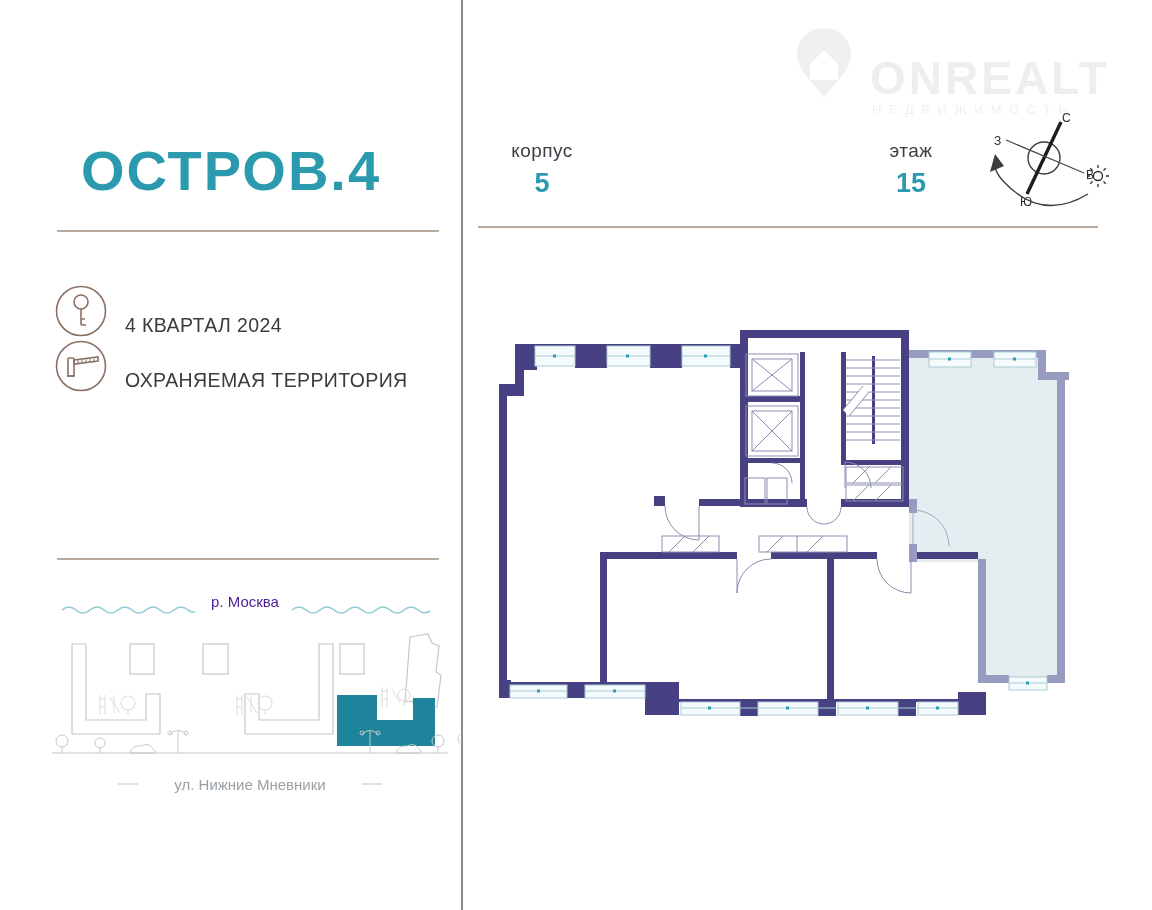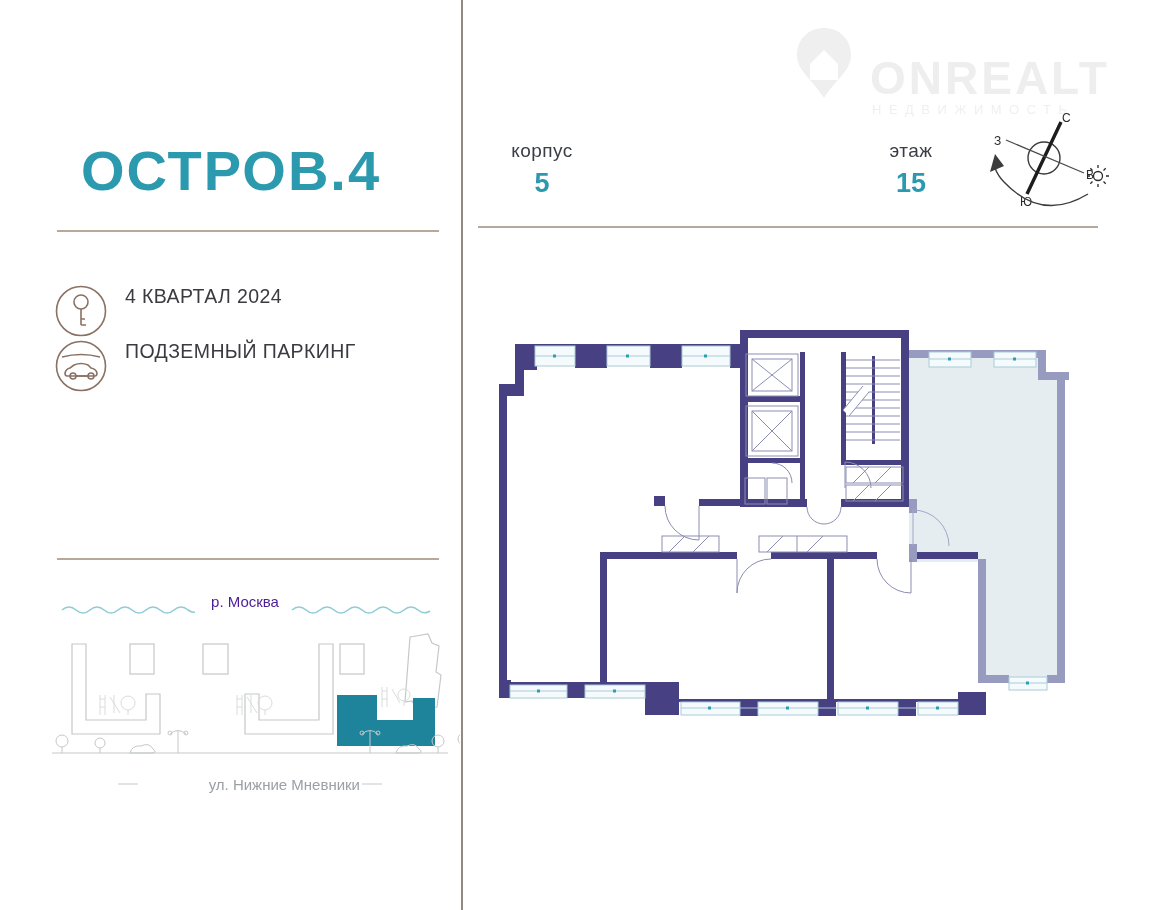--- a/index.html
+++ b/index.html
@@ -7,33 +7,33 @@
         font-family:"Liberation Sans",sans-serif;}
   .abs{position:absolute;}
   
   #v-divider{left:461px;top:0;width:2px;height:910px;background:#8f8a83;}
   #project-title{left:0;top:138px;width:462px;text-align:center;
       font-size:56px;font-weight:bold;letter-spacing:2px;color:#2b9aae;}
   .hline{height:2px;background:#b6a99c;}
   #hr-left-1{left:57px;top:230px;width:382px;}
   #hr-left-2{left:57px;top:558px;width:382px;}
   #features{left:55px;top:285px;width:400px;display:flex;flex-direction:column;gap:3px;}
-  .feature-row{display:flex;align-items:flex-start;height:52px;}
+  .feature-row{display:flex;align-items:flex-end;height:52px;}
   .feature-icon{width:52px;height:52px;flex:0 0 52px;}
   .feature-label{margin-left:18px;font-size:19.5px;letter-spacing:.4px;color:#3a3a40;}
   
   .unit-block{width:130px;text-align:center;}
   .unit-label{font-size:19px;color:#3b3d45;letter-spacing:.5px;}
   .unit-value{margin-top:6px;font-size:27px;font-weight:bold;color:#2b9aae;}
   #unit-1{left:477px;top:140px;} #unit-2{left:672px;top:140px;} #unit-3{left:846px;top:140px;}
   #hr-right{left:478px;top:226px;width:620px;}
   
   #river-label{left:140px;top:593px;width:210px;text-align:center;
       font-size:15px;color:#4c1d95;}
-  #street-label{left:140px;top:776px;width:220px;text-align:right;
+  #street-label{left:140px;top:776px;width:220px;text-align:center;
       font-size:15px;color:#9aa0a4;}
   
   .wall{fill:#474083;}
   .gwall{fill:#989bc0;}
   .thin{stroke:#8b8db0;stroke-width:1;fill:none;}
   .win{fill:#f5fbfd;stroke:#a9ccd6;stroke-width:1;}
   .wline{stroke:#a9ccd6;stroke-width:1;}
   .wdot{fill:#2d9fb0;}
   .mapgray{stroke:#c5c8c9;stroke-width:1.2;fill:none;}
   .maplight{stroke:#d9dbdc;stroke-width:1;fill:none;}
@@ -54,27 +54,26 @@
       <svg class="feature-icon" viewBox="0 0 52 52">
         <circle cx="26" cy="26" r="24.5" class="brown"></circle>
         <circle cx="26" cy="17" r="7" class="brown"></circle>
         <path d="M26 24 L26 40 M26 40 L31 40 M26 34 L30 34" class="brown"></path>
       </svg>
       <span class="feature-label">4 КВАРТАЛ 2024</span>
     </div>
     <div class="feature-row">
       <svg class="feature-icon" viewBox="0 0 52 52">
         <circle cx="26" cy="26" r="24.5" class="brown"></circle>
-        <path d="M7 17 Q26 12 45 17" class="brown"></path>
-        <path d="M10 33 q1 -4 5 -5 l4 -3 q7 -3 14 0 l3 3 q5 1 6 5 q0 3 -2 3 l-28 0 q-2 0 -2 -3 z" class="brown"></path>
-        <circle cx="18" cy="36" r="3" class="brown"></circle>
-        <circle cx="36" cy="36" r="3" class="brown"></circle>
-        <path d="M21 36 L33 36" class="brown"></path>
+        <rect x="13" y="18" width="6" height="18" rx="1" class="brown"></rect>
+        <path d="M19 20 L43 17 L43 21 L19 24 Z" class="brown"></path>
+        <path d="M23 20 l0 3 M27 19.7 l0 3 M31 19.3 l0 3 M35 19 l0 3 M39 18.6 l0 3" class="brown" style="stroke-width:1"></path>
+        <path d="M12 36 L20 36" class="brown"></path>
       </svg>
-      <span class="feature-label">ПОДЗЕМНЫЙ ПАРКИНГ</span>
+      <span class="feature-label">ОХРАНЯЕМАЯ ТЕРРИТОРИЯ</span>
     </div>
   </div>
 
   <div id="hr-left-2" class="abs hline"></div>
 
   <svg class="abs" style="left:40px;top:583px;" width="420" height="225" viewBox="0 0 420 225">
 
     <path d="M22 27 q7 -6 14 0 q7 6 14 0 q7 -6 14 0 q7 6 14 0 q7 -6 14 0 q7 6 14 0 q7 -6 14 0 q7 6 14 0 q7 -6 14 0 q4 3 7 2" stroke="#8fccd6" stroke-width="1.6" fill="none"></path>
     <path d="M252 27 q7 -6 14 0 q7 6 14 0 q7 -6 14 0 q7 6 14 0 q7 -6 14 0 q7 6 14 0 q7 -6 14 0 q7 6 14 0 q7 -6 14 0 q6 5 12 1" stroke="#8fccd6" stroke-width="1.6" fill="none"></path>
 

